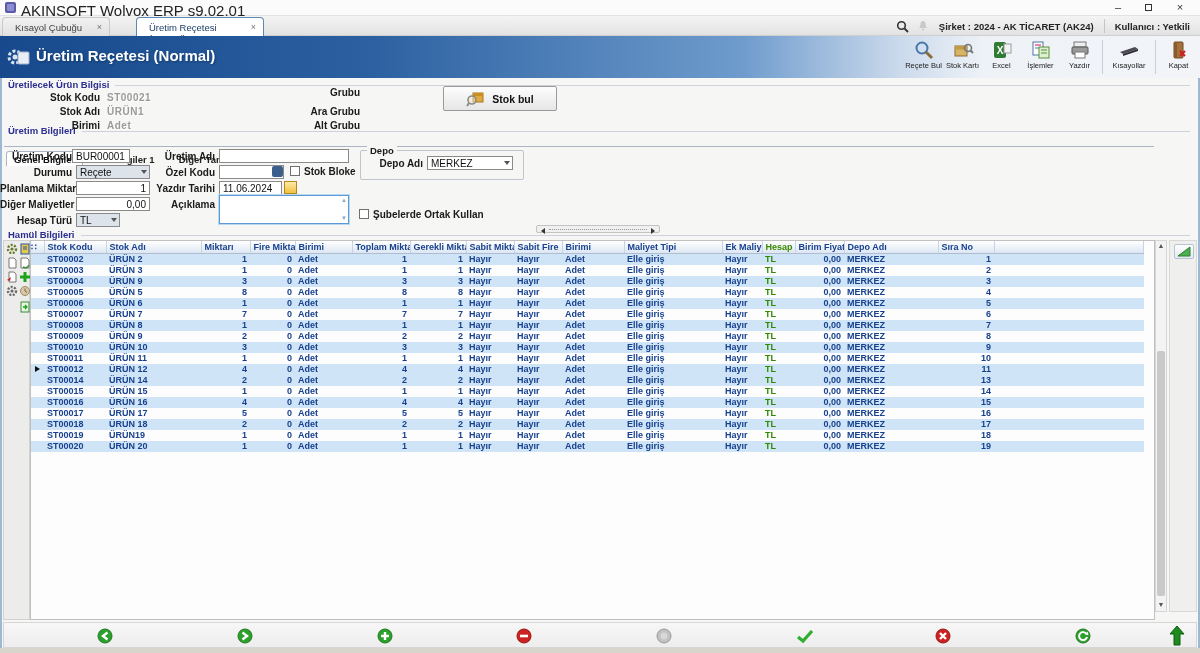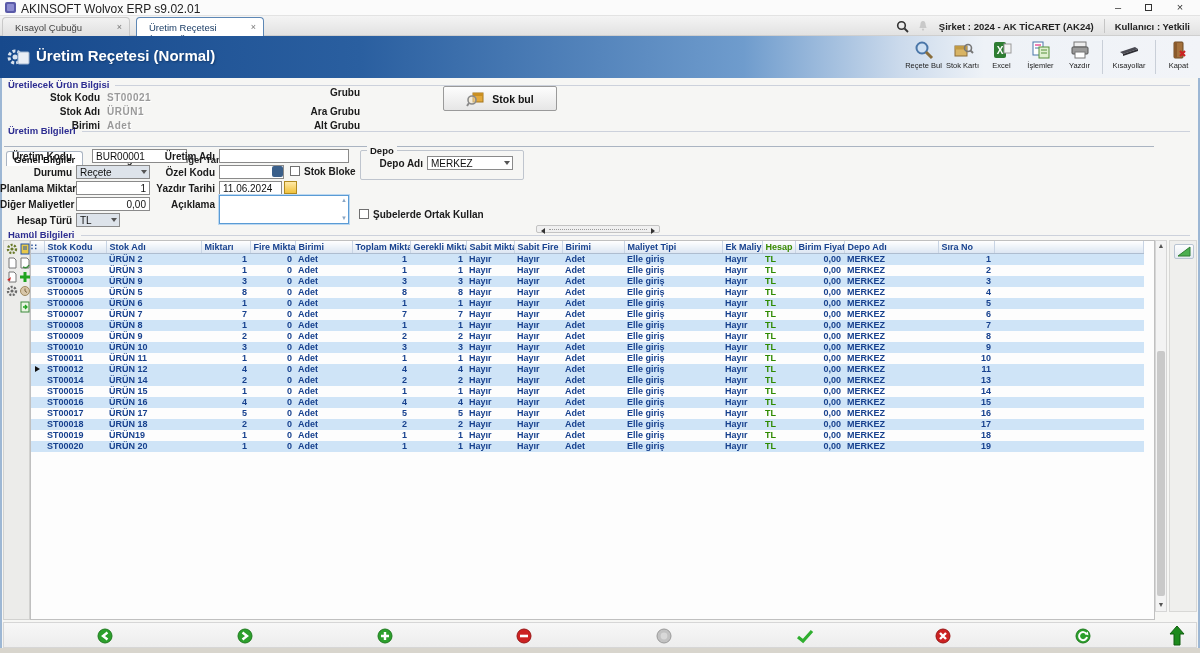--- a/index.html
+++ b/index.html
@@ -4,29 +4,29 @@
 <style>
   * { margin:0; padding:0; box-sizing:border-box; }
   html,body { width:1200px; height:653px; overflow:hidden; }
   body { font-family:"Liberation Sans", sans-serif; background:#e8e8e8; }
   .win { position:relative; width:1200px; height:653px; background:#f4f4f2; overflow:hidden; }
 
   
   .titlebar { position:absolute; left:0; top:0; width:1200px; height:16px; background:#fbfbfb; border-bottom:1px solid #e3e3e3; }
   .app-ico { position:absolute; left:5px; top:2px; width:11px; height:11px; background:#5a5aa8; border-radius:2px; }
   .app-ico:after { content:""; position:absolute; left:2px; top:2px; width:7px; height:7px; background:#8c8cd0; border-radius:1px; }
-  .win-title { position:absolute; left:21px; top:2px; font-size:12px; color:#222; }
+  .win-title { position:absolute; left:21px; top:2px; font-size:15px; color:#222; }
   .winbtn { position:absolute; top:1px; width:24px; height:14px; text-align:center; font-size:11px; color:#333; line-height:13px; cursor:default; }
   .winbtn.min { right:70px; } .winbtn.max { right:40px; } .winbtn.cls { right:8px; }
   .maxglyph { display:inline-block; width:7px; height:7px; border:1px solid #333; margin-top:3px; }
 
   
   .tabbar { position:absolute; left:0; top:16px; width:1200px; height:20px; background:linear-gradient(#f4f4f4,#e2e2e2); border-bottom:1px solid #cfcfcf; }
   .tab { position:absolute; top:1px; height:19px; font-size:9.5px; color:#444; padding:4px 8px 0 12px; }
-  .tab1 { left:2px; width:128px; background:linear-gradient(#f2f2f2,#e0e0e0); border:1px solid #c9c9c9; border-bottom:none; border-radius:4px 4px 0 0; }
+  .tab1 { left:2px; width:108px; background:linear-gradient(#f2f2f2,#e0e0e0); border:1px solid #c9c9c9; border-bottom:none; border-radius:4px 4px 0 0; }
   .tab2 { left:136px; width:128px; background:#fff; border:1px solid #5d87b5; border-bottom:none; border-radius:4px 4px 0 0; color:#1b3d66; }
   .tabx { position:absolute; right:7px; top:4px; font-size:9px; color:#777; }
   .tb-right { position:absolute; right:0; top:0; height:20px; display:flex; align-items:center; }
   .tb-right .txt { font-size:9.5px; font-weight:bold; color:#222; margin:17px 10px; }
   .tb-sep { width:1px; height:14px; background:#c5c5c5; }
 
   
   .band { position:absolute; left:0; top:36px; width:1200px; height:42px;
           background:linear-gradient(to right,#17498c 0%,#2a5fa0 30%,#6f9ccd 62%,#cbdaec 75%,#eef2f7 82%,#f2f4f8 100%); }
   .band-title { position:absolute; left:36px; top:11px; font-size:15px; font-weight:bold; color:#fff; text-shadow:1px 1px 2px #123a6e; }
@@ -245,21 +245,21 @@
   </div>
 
   <div style="position:absolute; left:6px; top:131px; height:15px; display:flex; gap:10px;margin-top:20px;">
     <div style="background:#fff; border:1px solid #aab4c2; border-bottom:none; border-radius:3px 3px 0 0; font-size:9.5px; font-weight:bold; color:#111; padding:2px 7px 0;"><span>Genel Bilgiler</span></div>
     <div style="font-size:9.5px; font-weight:bold; color:#222; padding:3px 7px 0;"><span>Ek Bilgiler 1</span></div>
     <div style="font-size:9.5px; font-weight:bold; color:#222; padding:3px 7px 0;"><span>Diğer Tanımlar</span></div>
   </div>
   <div style="position:absolute; left:4px; top:146px; width:1150px; height:0; border-top:1px solid #aab4c2;"></div>
 
   <span class="flabel" style="left:0px; top:151px; width:72px;">Üretim Kodu</span>
-  <input class="tinput" style="left: 92px; top: 149px; width: 95px;" readonly="" value="BUR00001">
+  <input class="tinput" style="left: 72px; top: 149px; width: 58px;" readonly="" value="BUR00001">
   <span class="flabel" style="left:0px; top:167px; width:72px;">Durumu</span>
   <div class="tsel" style="left:76px; top:165px; width:74px; background:#dde3ea;"><span style="font-size:10px;">Reçete</span><span class="arr"></span></div>
   <span class="flabel" style="left:0px; top:183px; width:72px;">Planlama Miktarı</span>
   <input class="tinput num" style="left: 76px; top: 181px; width: 74px;" readonly="" value="1">
   <span class="flabel" style="left:0px; top:199px; width:72px;">Diğer Maliyetler</span>
   <input class="tinput num" style="left: 76px; top: 197px; width: 74px;" readonly="" value="0,00">
   <span class="flabel" style="left:0px; top:215px; width:72px;">Hesap Türü</span>
   <div class="tsel" style="left:76px; top:213px; width:44px; background:#dde3ea;"><span style="font-size:10px;">TL</span><span class="arr"></span></div>
 
   <span class="flabel" style="left:130px; top:151px; width:85px;">Üretim Adı</span>

